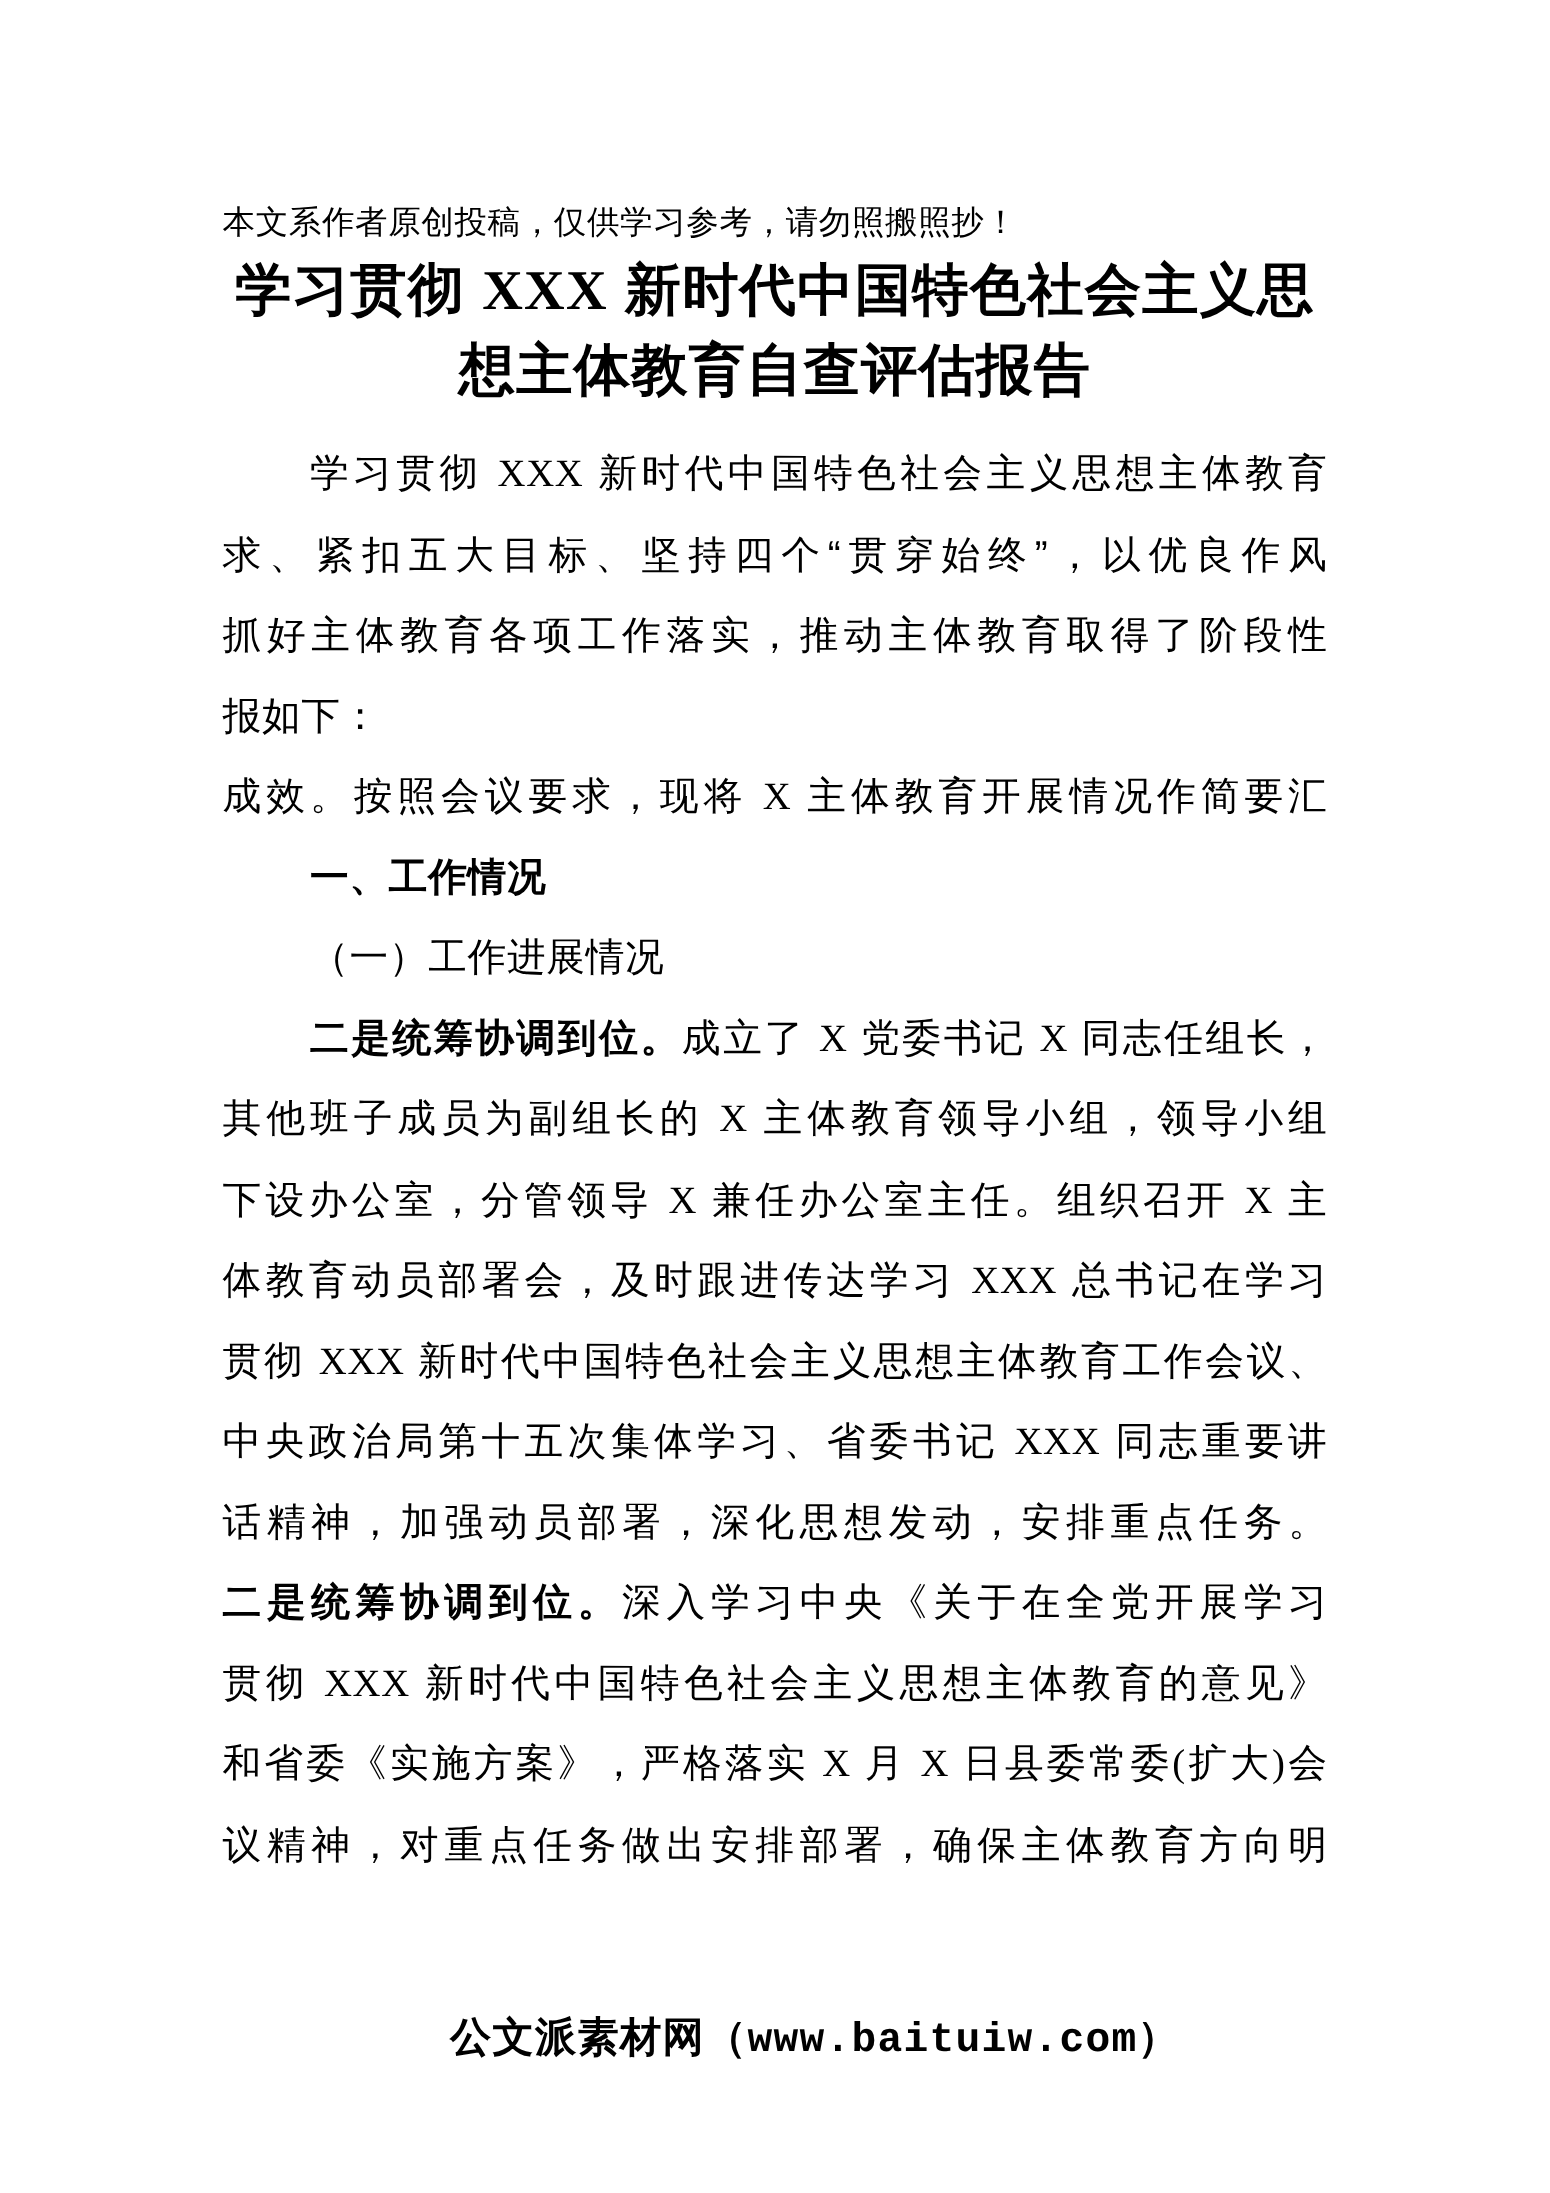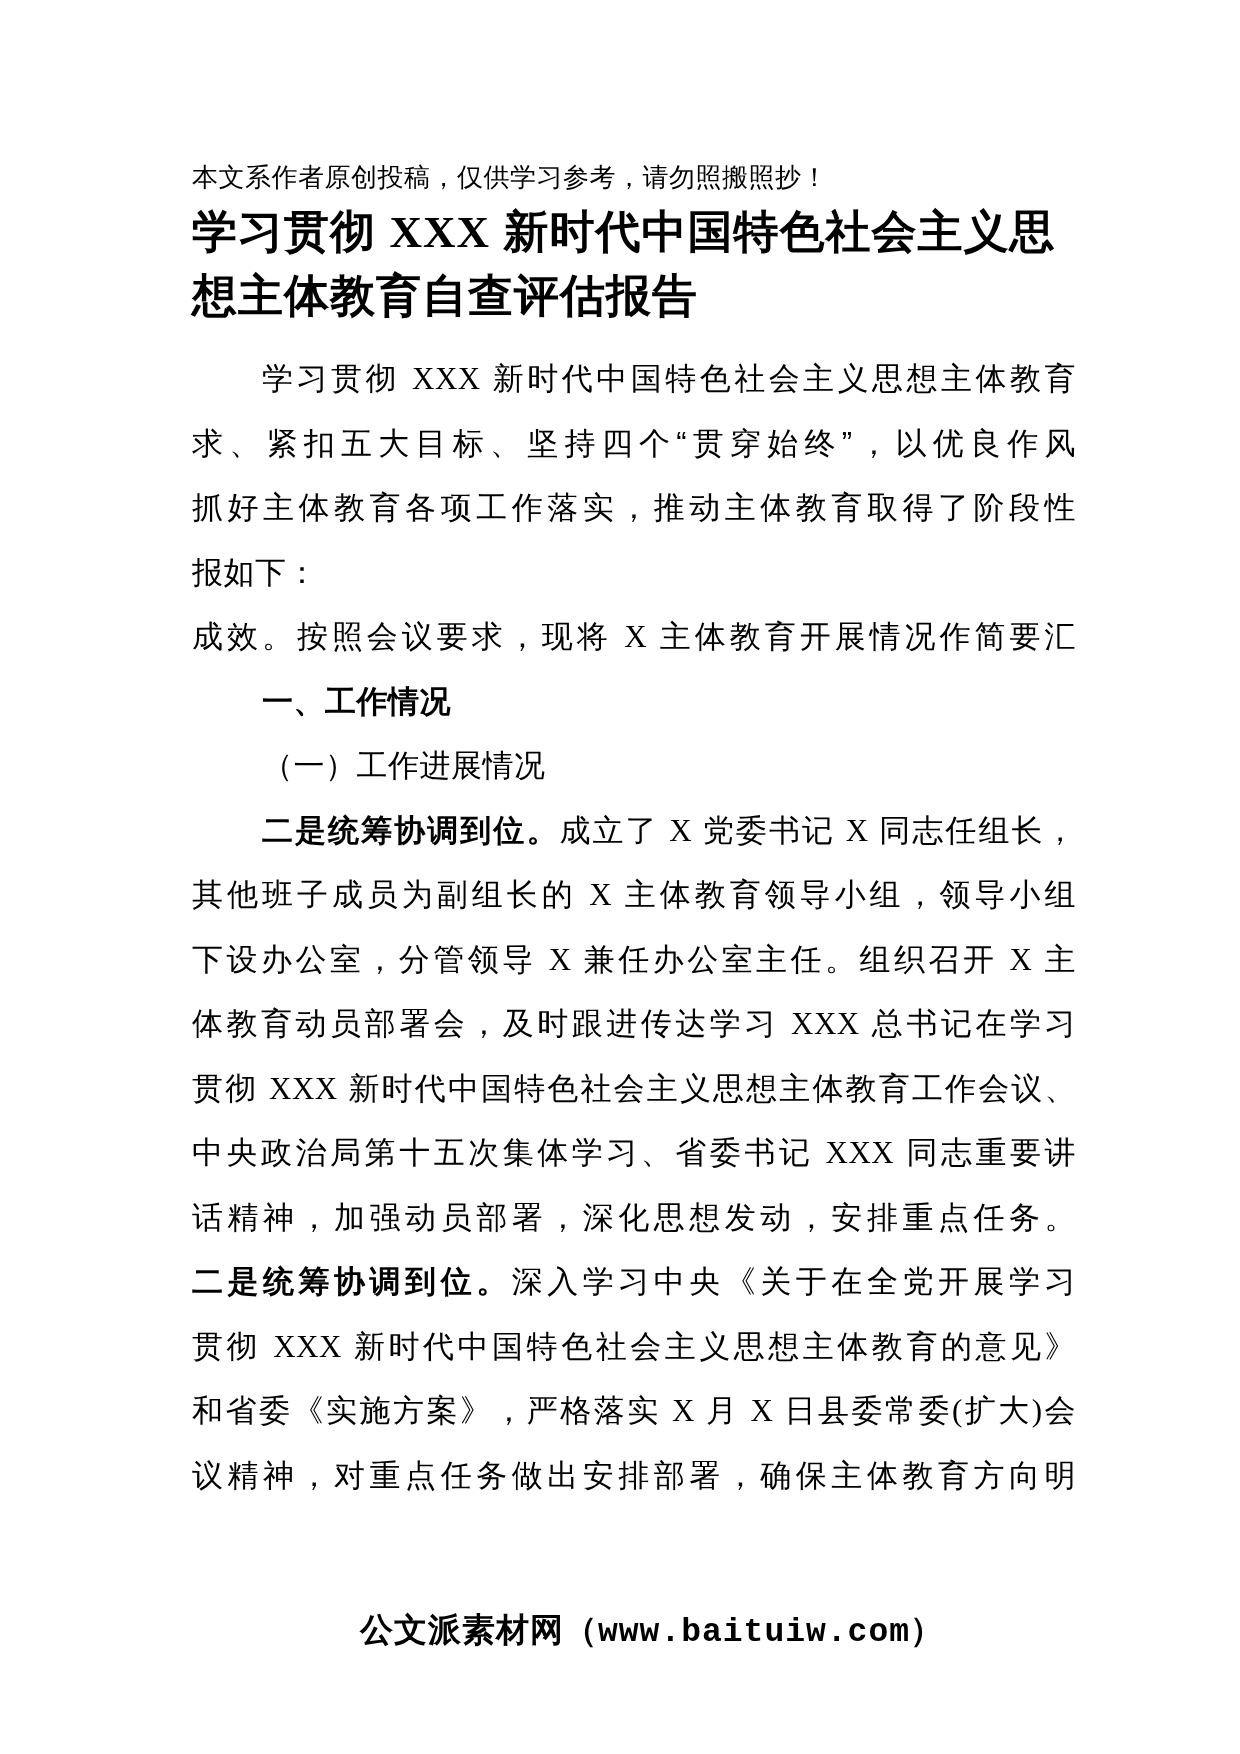--- a/index.html
+++ b/index.html
@@ -12,37 +12,37 @@
     width: 1240px;
     height: 1754px;
     background: #ffffff;
     color: #000000;
     font-family: "Liberation Sans", "DejaVu Sans", sans-serif;
     overflow: hidden;
     box-sizing: border-box;
   }
   .content {
     position: absolute;
-    left: 192px;
+    left: 178px;
     top: 160px;
     width: 884px;
   }
   .disclaimer {
     font-size: 26px;
     line-height: 34px;
     font-weight: 400;
     letter-spacing: 0.5px;
     white-space: nowrap;
   }
   .title {
     margin: 6px 0 0 0;
     font-size: 45px;
     line-height: 63px;
     font-weight: 700;
-    text-align: left;
+    text-align: center;
     letter-spacing: 1px;
   }
   .title .title-line {
     display: block;
   }
   .body-block {
     margin-top: 7px;
   }
   .body-line {
     font-size: 31px;

